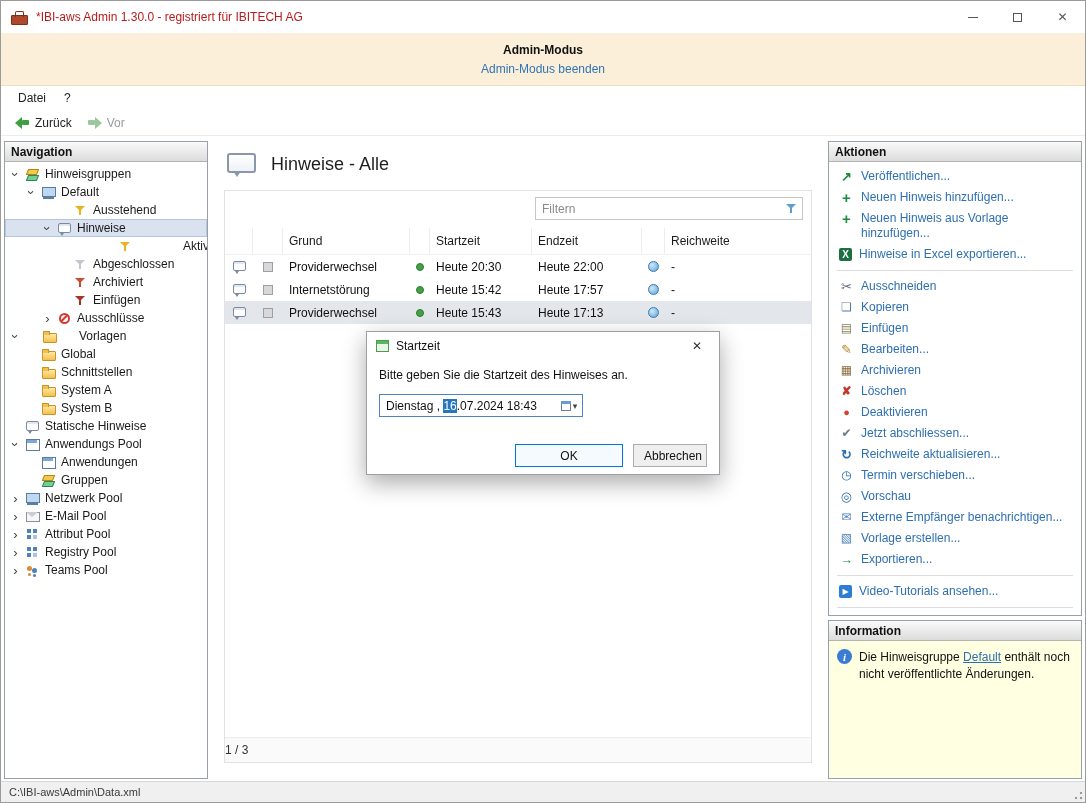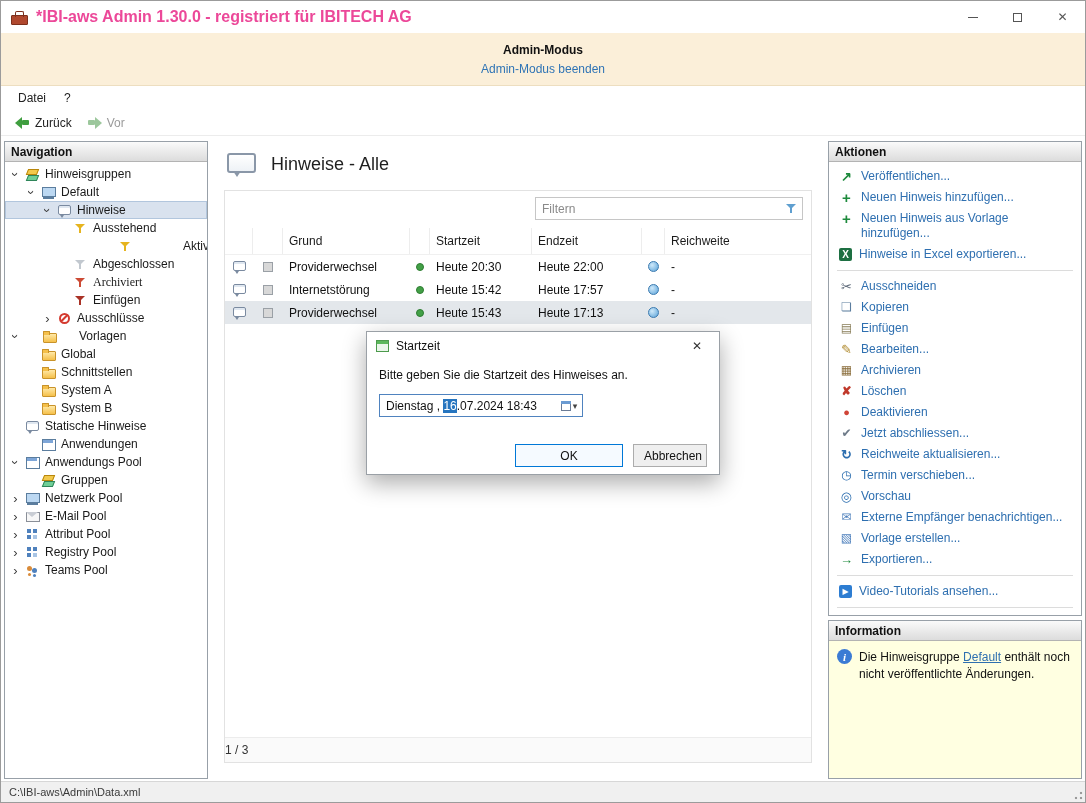--- a/index.html
+++ b/index.html
@@ -6,21 +6,21 @@
   *{box-sizing:border-box;}
   .window{width:1086px;height:803px;background:#fff;border:1px solid #9b9b9b;
     display:flex;flex-direction:column;font-family:"Liberation Sans",sans-serif;
     font-size:12px;color:#1a1a1a;overflow:hidden;position:relative;}
 
   
   .titlebar{height:32px;display:flex;align-items:center;background:#fff;flex:0 0 32px;}
   .app-ico{width:17px;height:15px;position:relative;margin:0 8px 0 10px;flex:0 0 17px;}
   .app-ico::before{content:"";position:absolute;left:0;top:5px;width:15px;height:8px;background:#b0482e;border:1px solid #7d2f1c;border-radius:1px;}
   .app-ico::after{content:"";position:absolute;left:4px;top:1px;width:7px;height:5px;border:1px solid #7d2f1c;border-bottom:none;border-radius:2px 2px 0 0;}
-  .title-text{color:#ec4899;font-size:16px;font-weight:bold;}
+  .title-text{color:#b91c1c;font-size:12px;}
   .win-controls{margin-left:auto;display:flex;height:32px;}
   .win-btn{width:45px;height:32px;display:flex;align-items:center;justify-content:center;}
   .glyph-min{width:10px;height:1px;background:#555;display:block;}
   .glyph-max{width:9px;height:9px;border:1px solid #555;display:block;}
   .glyph-close{font-size:12px;color:#555;line-height:1;}
 
   
   .banner{height:53px;flex:0 0 53px;background:#fbefd9;border-bottom:1px solid #eddec0;
     display:flex;flex-direction:column;align-items:center;justify-content:center;gap:5px;}
   .banner-title{font-weight:bold;color:#111;}
@@ -205,41 +205,41 @@
           <div class="tree-row" data-name="tree-item-hinweisgruppen" style="padding-left: 4px;">
             <span class="expander open" data-name="collapse-icon">›</span>
             <span class="ic ic-layers" data-name="layers-icon"></span>
             <span class="tree-label" data-name="tree-item-label">Hinweisgruppen</span>
           </div>
           <div class="tree-row" data-name="tree-item-default" style="padding-left: 20px;">
             <span class="expander open" data-name="collapse-icon">›</span>
             <span class="ic ic-monitor" data-name="computer-icon"></span>
             <span class="tree-label" data-name="tree-item-label">Default</span>
           </div>
+          <div class="tree-row" data-name="tree-item-ausstehend" style="padding-left: 52px;">
+            <span class="expander none" data-name="expander-spacer">›</span>
+            <span class="ic ic-funnel c-gold" data-name="funnel-gold-icon"></span>
+            <span class="tree-label" data-name="tree-item-label">Ausstehend</span>
+          </div>
           <div class="tree-row selected" data-name="tree-item-hinweise" style="padding-left: 36px;">
             <span class="expander open" data-name="collapse-icon">›</span>
             <span class="ic ic-bubble" data-name="note-icon"></span>
             <span class="tree-label" data-name="tree-item-label">Hinweise</span>
           </div>
-          <div class="tree-row" data-name="tree-item-ausstehend" style="padding-left: 52px;">
-            <span class="expander none" data-name="expander-spacer">›</span>
-            <span class="ic ic-funnel c-gold" data-name="funnel-gold-icon"></span>
-            <span class="tree-label" data-name="tree-item-label">Ausstehend</span>
-          </div>
           <div class="tree-row" data-name="tree-item-aktiv" style="padding-left: 52px; gap: 48px;">
             <span class="expander none" data-name="expander-spacer">›</span>
             <span class="ic ic-funnel c-gold" data-name="funnel-gold-icon"></span>
             <span class="tree-label" data-name="tree-item-label">Aktiv</span>
           </div>
           <div class="tree-row" data-name="tree-item-abgeschlossen" style="padding-left: 52px;">
             <span class="expander none" data-name="expander-spacer">›</span>
             <span class="ic ic-funnel c-gray" data-name="funnel-gray-icon"></span>
             <span class="tree-label" data-name="tree-item-label">Abgeschlossen</span>
           </div>
-          <div class="tree-row" data-name="tree-item-archiviert" style="padding-left: 52px; font-family: Liberation Serif, serif;">
+          <div class="tree-row" data-name="tree-item-archiviert" style="padding-left: 52px;">
             <span class="expander none" data-name="expander-spacer">›</span>
             <span class="ic ic-funnel c-red" data-name="funnel-red-icon"></span>
             <span class="tree-label" data-name="tree-item-label">Archiviert</span>
           </div>
           <div class="tree-row" data-name="tree-item-gelöscht" style="padding-left: 52px;">
             <span class="expander none" data-name="expander-spacer">›</span>
             <span class="ic ic-funnel c-darkred" data-name="funnel-darkred-icon"></span>
             <span class="tree-label" data-name="tree-item-label">Einfügen</span>
           </div>
           <div class="tree-row" data-name="tree-item-ausschlüsse" style="padding-left: 36px;">
@@ -270,29 +270,29 @@
           <div class="tree-row" data-name="tree-item-system-b" style="padding-left: 20px;">
             <span class="expander none" data-name="expander-spacer">›</span>
             <span class="ic ic-folder" data-name="folder-icon"></span>
             <span class="tree-label" data-name="tree-item-label">System B</span>
           </div>
           <div class="tree-row" data-name="tree-item-statische-hinweise" style="padding-left: 4px;">
             <span class="expander none" data-name="expander-spacer">›</span>
             <span class="ic ic-bubble" data-name="note-icon"></span>
             <span class="tree-label" data-name="tree-item-label">Statische Hinweise</span>
           </div>
-          <div class="tree-row" data-name="tree-item-anwendungen" style="padding-left: 20px;">
-            <span class="expander none" data-name="expander-spacer">›</span>
-            <span class="ic ic-app" data-name="app-window-icon"></span>
-            <span class="tree-label" data-name="tree-item-label">Anwendungen</span>
-          </div>
           <div class="tree-row" data-name="tree-item-anwendungs-pool" style="padding-left: 4px;">
             <span class="expander open" data-name="collapse-icon">›</span>
             <span class="ic ic-app" data-name="app-window-icon"></span>
             <span class="tree-label" data-name="tree-item-label">Anwendungs Pool</span>
+          </div>
+          <div class="tree-row" data-name="tree-item-anwendungen" style="padding-left: 20px;">
+            <span class="expander none" data-name="expander-spacer">›</span>
+            <span class="ic ic-app" data-name="app-window-icon"></span>
+            <span class="tree-label" data-name="tree-item-label">Anwendungen</span>
           </div>
           <div class="tree-row" data-name="tree-item-gruppen" style="padding-left: 20px;">
             <span class="expander none" data-name="expander-spacer">›</span>
             <span class="ic ic-layers" data-name="layers-icon"></span>
             <span class="tree-label" data-name="tree-item-label">Gruppen</span>
           </div>
           <div class="tree-row" data-name="tree-item-netzwerk-pool" style="padding-left: 4px;">
             <span class="expander closed" data-name="expand-icon">›</span>
             <span class="ic ic-monitor" data-name="network-icon"></span>
             <span class="tree-label" data-name="tree-item-label">Netzwerk Pool</span>

